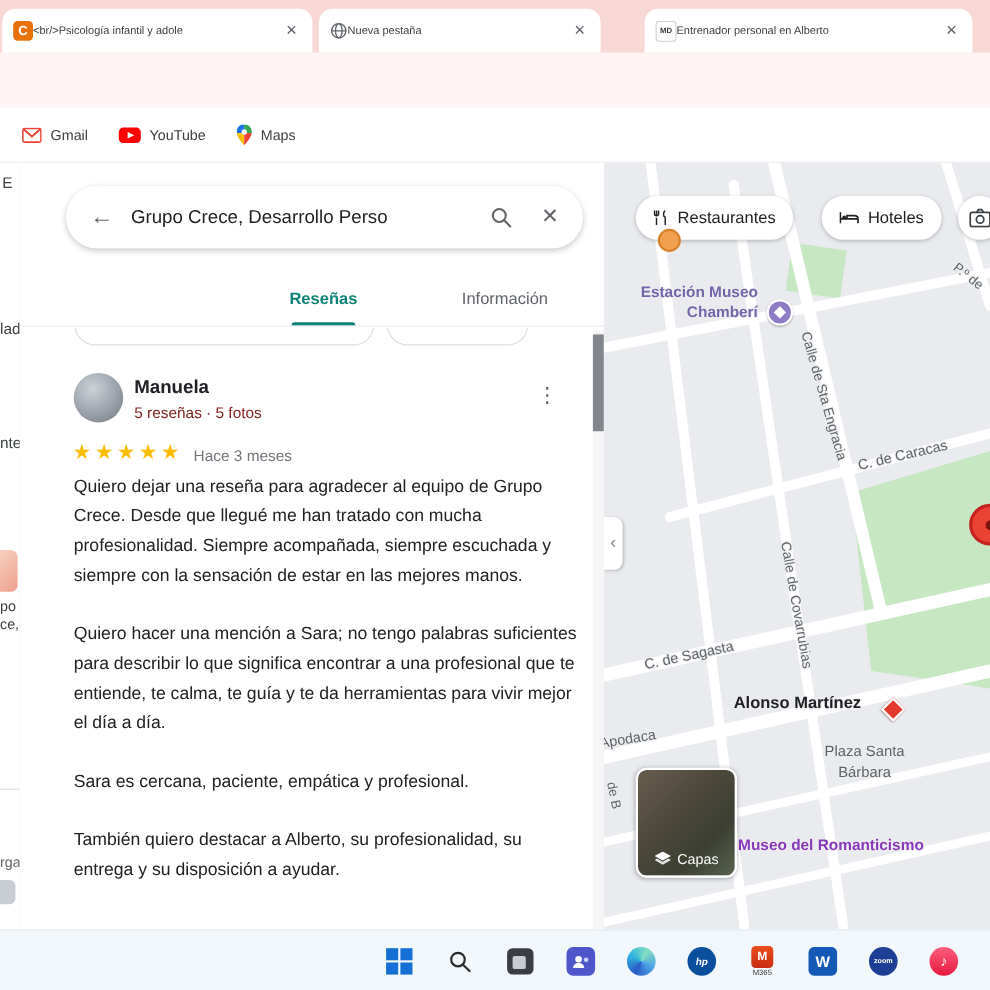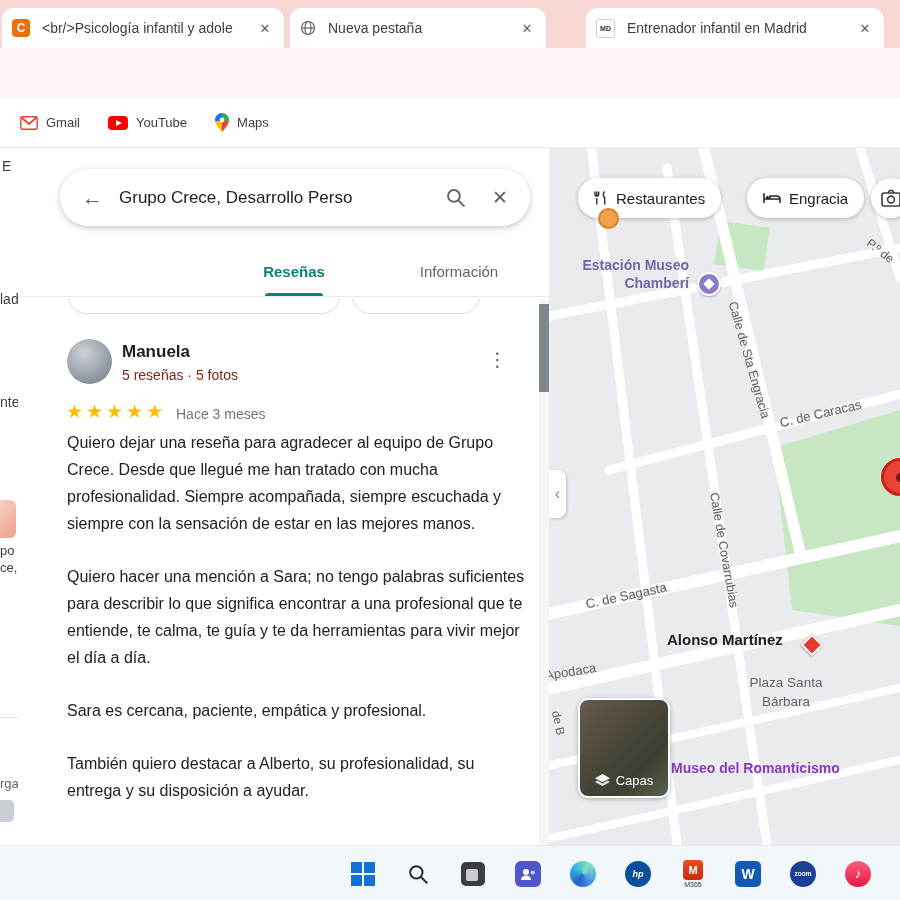--- a/index.html
+++ b/index.html
@@ -4,21 +4,21 @@
 <style>
   html,body{margin:0;padding:0;}
   body{width:900px;height:900px;overflow:hidden;background:#fff;font-family:"Liberation Sans","DejaVu Sans",sans-serif;}
   .screen{position:relative;width:900px;height:900px;overflow:hidden;background:#fff;}
   .abs{position:absolute;}
 
   
   .tabstrip{position:absolute;left:0;top:0;width:900px;height:48px;background:#f8d8d4;}
   .tab{position:absolute;top:8px;height:40px;background:#fff;border-radius:12px 12px 0 0;
        display:flex;align-items:center;padding:0 10px;box-sizing:border-box;}
-  .tab .title{flex:1;font-size:14px;color:#3c4043;white-space:nowrap;overflow:hidden;margin:0 12px;}
+  .tab .title{flex:1;font-size:10px;color:#3c4043;white-space:nowrap;overflow:hidden;margin:0 0;}
   .tab .close{font-size:13px;color:#5f6368;width:18px;text-align:center;cursor:default;}
   .fav-c{width:18px;height:18px;border-radius:4px;background:#e8710a;color:#fff;font-size:12px;font-weight:bold;
          display:flex;align-items:center;justify-content:center;flex:0 0 auto;}
   .fav-md{width:17px;height:17px;border:1px solid #d0d0d0;border-radius:3px;background:#fff;color:#333;
           font-size:7px;font-weight:bold;display:flex;align-items:center;justify-content:center;flex:0 0 auto;}
 
   .toolbar{position:absolute;left:0;top:48px;width:900px;height:50px;background:#fdf4f3;}
   .navglyph{position:absolute;font-size:21px;color:#5f6368;line-height:1;}
   .omnibox{position:absolute;left:96px;top:55px;width:820px;height:38px;border:1px solid #b9bdc1;border-radius:19px;
            background:#fff;display:flex;align-items:center;padding:0 14px;box-sizing:border-box;}
@@ -114,21 +114,21 @@
         <ellipse cx="8" cy="8" rx="3" ry="6.5" fill="none" stroke="#5f6368" stroke-width="1.2"></ellipse>
         <line x1="1.5" y1="8" x2="14.5" y2="8" stroke="#5f6368" stroke-width="1.2"></line>
       </svg>
       <div class="title">Nueva pestaña</div>
       <div class="close">✕</div>
     </div>
     <div class="tab" style="left:586px;width:298px;">
       <div class="fav-md">
           <span>MD</span>
         </div>
-      <div class="title">Entrenador infantil en Madrid</div>
+      <div class="title">Entrenador personal en Alberto</div>
       <div class="close">✕</div>
     </div>
   </div>
 
   <div class="toolbar">
     <div class="navglyph" style="left:14px;top:62px;">→</div>
     <svg class="abs" style="left:56px;top:62px;" width="21" height="21" viewBox="0 0 21 21">
       <path d="M10.5 3.2 a7.3 7.3 0 1 1 -6.9 4.9" fill="none" stroke="#5f6368" stroke-width="2"></path>
       <path d="M10.5 0 v6.4 l-5 -3.2 z" fill="#5f6368"></path>
     </svg>
@@ -254,21 +254,21 @@
         <path d="M3 1 v5 M1 1 v3 a2 2 0 0 0 4 0 V1 M3 8 v7" stroke="#202124" stroke-width="1.4" fill="none"></path>
         <path d="M11.5 1 c-2.2 1.6 -2.2 5.4 0 6.4 v7.6" stroke="#202124" stroke-width="1.4" fill="none"></path>
       </svg>
       <span>Restaurantes</span>
     </div>
     <div class="mbtn" style="left:198px;">
       <svg width="18" height="14" viewBox="0 0 18 14">
         <path d="M1 2 v10 M1 8 h16 M17 12 V8 c0-2-1.5-3-3.5-3 H7 v3" stroke="#202124" stroke-width="1.5" fill="none"></path>
         <circle cx="4.5" cy="6.5" r="1.6" fill="#202124"></circle>
       </svg>
-      <span>Engracia</span>
+      <span>Hoteles</span>
     </div>
     <div class="abs" style="left:322px;top:30px;width:40px;height:40px;border-radius:50%;background:#fff;box-shadow:0 1px 4px rgba(0,0,0,0.25);display:flex;align-items:center;justify-content:center;">
       <svg width="20" height="18" viewBox="0 0 20 18">
         <rect x="1" y="4" width="18" height="13" rx="2" fill="none" stroke="#3c4043" stroke-width="1.6"></rect>
         <circle cx="10" cy="10.5" r="3.4" fill="none" stroke="#3c4043" stroke-width="1.6"></circle>
         <path d="M7 4 l1.5-2.5 h3 L13 4" fill="none" stroke="#3c4043" stroke-width="1.6"></path>
       </svg>
     </div>
 
     

